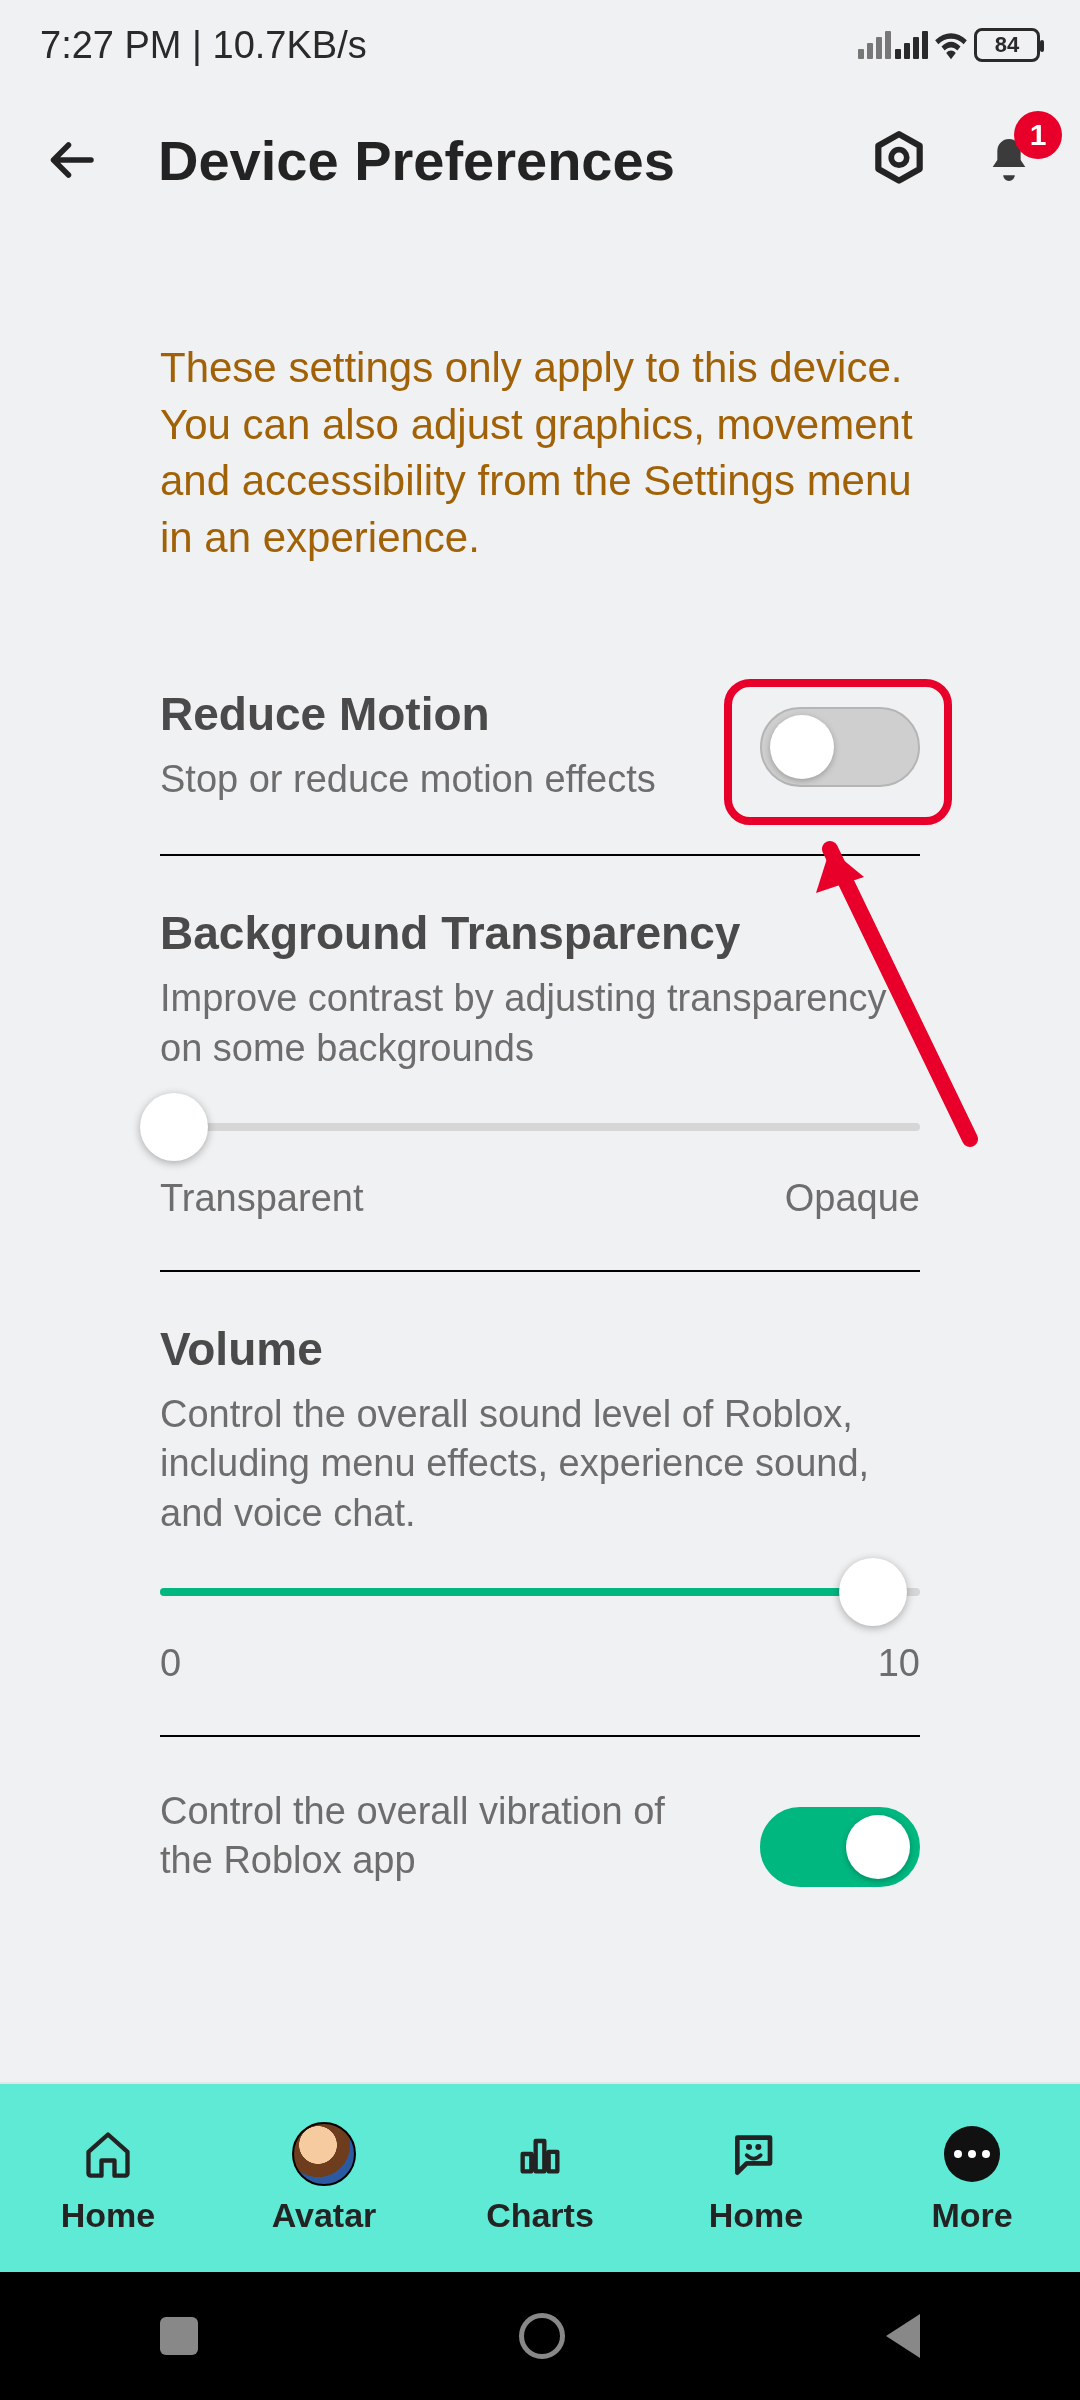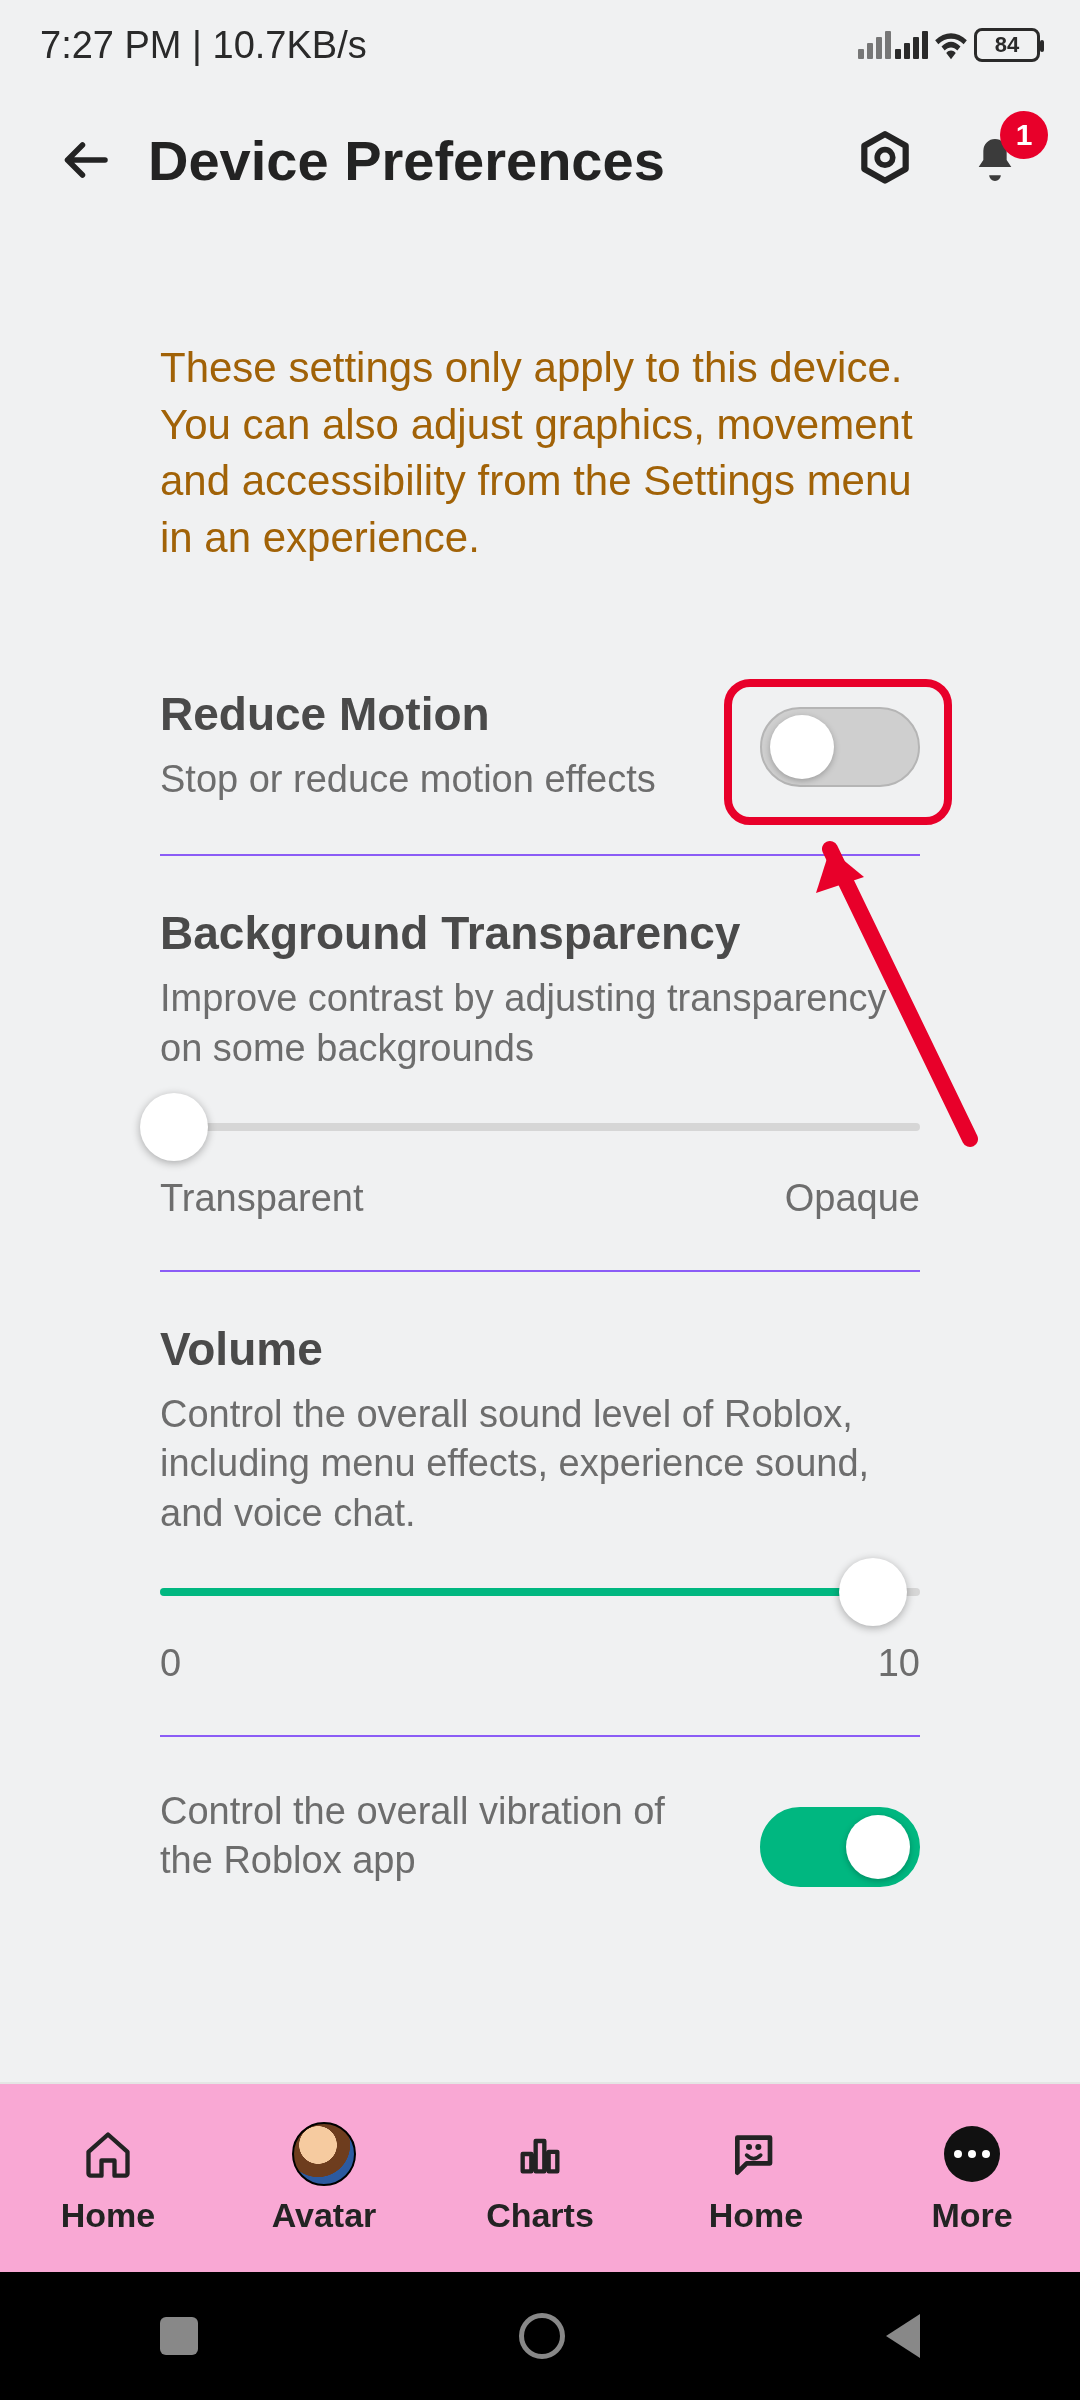--- a/index.html
+++ b/index.html
@@ -7,51 +7,51 @@
   .status-bar { height: 90px; display: flex; align-items: center; justify-content: space-between; padding: 0 40px; font-size: 38px; font-weight: 500; color: #2a2a2a; }
   .status-right { display: flex; align-items: center; gap: 4px; }
   .signal-bars { display: inline-flex; align-items: flex-end; gap: 3px; }
   .signal-bars span { width: 6px; background: #2a2a2a; border-radius: 1px; }
   .signal-bars.dim span { background: #777; }
   .signal-bars span:nth-child(1){height:10px;} .signal-bars span:nth-child(2){height:16px;} .signal-bars span:nth-child(3){height:22px;} .signal-bars span:nth-child(4){height:28px;}
   .wifi-icon svg, .battery-box { display:block; }
   .battery-box { width: 66px; height: 34px; border: 3px solid #2a2a2a; border-radius: 8px; font-size: 22px; display:flex; align-items:center; justify-content:center; position: relative; font-weight:600; }
   .battery-box::after { content:""; position:absolute; right:-7px; top:9px; width:4px; height:12px; background:#2a2a2a; border-radius:2px; }
 
-  .app-header { height: 140px; display:flex; align-items:center; padding: 0 50px; gap: 28px; }
+  .app-header { height: 140px; display:flex; align-items:center; padding: 0 36px; gap: 52px; }
   .back-arrow { width: 70px; height: 70px; display:flex; align-items:center; justify-content:center; }
   .app-title { font-size: 56px; font-weight: 800; color: #232323; flex:1; }
   .header-icons { display:flex; align-items:center; gap: 40px; }
   .hex-icon, .bell-wrap { width: 70px; height:70px; display:flex; align-items:center; justify-content:center; position:relative; }
   .badge { position:absolute; top:-14px; right:-18px; width:48px; height:48px; background:#e8002a; color:#fff; border-radius:50%; font-size:30px; font-weight:700; display:flex; align-items:center; justify-content:center; }
 
   .content { padding: 110px 160px 0 160px; }
   .intro { font-size: 42px; line-height: 1.35; color: #a16207; font-weight: 400; margin-bottom: 120px; }
 
-  .section { padding-bottom: 50px; border-bottom: 2px solid #8b5cf6; margin-bottom: 50px; position: relative; }
+  .section { padding-bottom: 50px; border-bottom: 2px solid #000000; margin-bottom: 50px; position: relative; }
   .section:last-child { border-bottom: none; }
   .section-row { display:flex; align-items:flex-start; justify-content:space-between; gap: 40px; }
   .section-title { font-size: 46px; font-weight: 800; color: #4a4a4a; margin-bottom: 14px; }
   .section-desc { font-size: 38px; color: #6d6d6d; line-height: 1.3; }
 
   .toggle { width: 160px; height: 80px; border-radius: 40px; background: #cfcfcf; position: relative; flex-shrink:0; border: 2px solid #b5b5b5; margin-top: 20px; }
   .toggle .knob { position:absolute; top:6px; left:8px; width:64px; height:64px; background:#fff; border-radius:50%; box-shadow: 0 2px 6px rgba(0,0,0,.25); }
   .toggle.on { background:#00b780; border-color:#00b780; }
   .toggle.on .knob { left:auto; right:8px; }
 
   .highlight-box { position:absolute; border: 8px solid #e8002a; border-radius: 26px; pointer-events:none; }
   .arrow-annot { position:absolute; pointer-events:none; }
 
   .slider-wrap { margin-top: 50px; }
   .slider-track { height: 8px; background: #d6d6d6; border-radius: 4px; position: relative; }
   .slider-fill { position:absolute; left:0; top:0; height:8px; background:#00b780; border-radius:4px; }
   .slider-knob { position:absolute; top:-30px; width:68px; height:68px; background:#fff; border-radius:50%; box-shadow: 0 2px 8px rgba(0,0,0,.3); }
   .slider-labels { display:flex; justify-content:space-between; font-size: 38px; color:#6d6d6d; margin-top: 46px; }
 
-  .bottom-nav { position:absolute; left:0; right:0; bottom:128px; height:190px; background:#f9a8d4; display:flex; border-top: 2px solid #e5e5e5; }
+  .bottom-nav { position:absolute; left:0; right:0; bottom:128px; height:190px; background:#5eead4; display:flex; border-top: 2px solid #e5e5e5; }
   .nav-item { flex:1; display:flex; flex-direction:column; align-items:center; justify-content:center; gap:10px; }
   .nav-label { font-size: 34px; font-weight:700; color:#232323; }
   .nav-icon { width:64px; height:64px; display:flex; align-items:center; justify-content:center; }
   .avatar-circ { width:64px; height:64px; border-radius:50%; background: radial-gradient(circle at 40% 35%, #f6cba0 0 35%, #6e3d1e 36% 60%, #2c5aa0 61% 100%); border:2px solid #000; }
   .more-dots { width:56px; height:56px; border-radius:50%; background:#111; display:flex; align-items:center; justify-content:center; gap:6px; }
   .more-dots span { width:8px; height:8px; background:#fff; border-radius:50%; }
 
   .sys-nav { position:absolute; left:0; right:0; bottom:0; height:128px; background:#000; display:flex; align-items:center; justify-content:space-around; }
   .sys-nav .sq { width:38px; height:38px; background:#888; border-radius:6px; }
   .sys-nav .circ { width:46px; height:46px; border:5px solid #888; border-radius:50%; }

